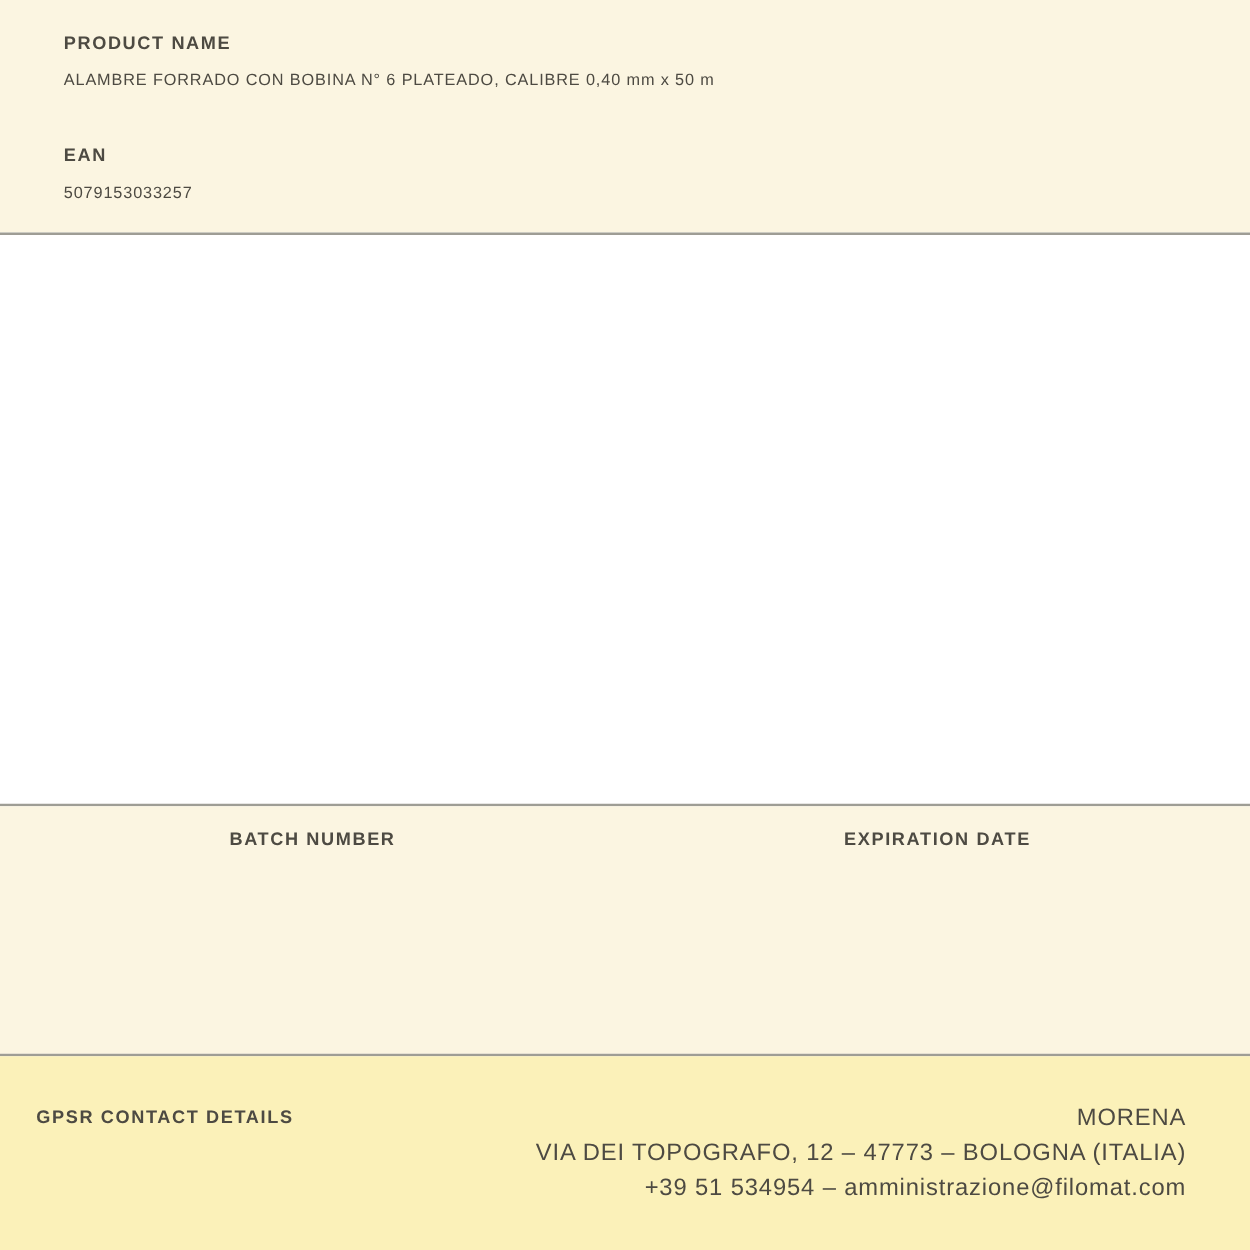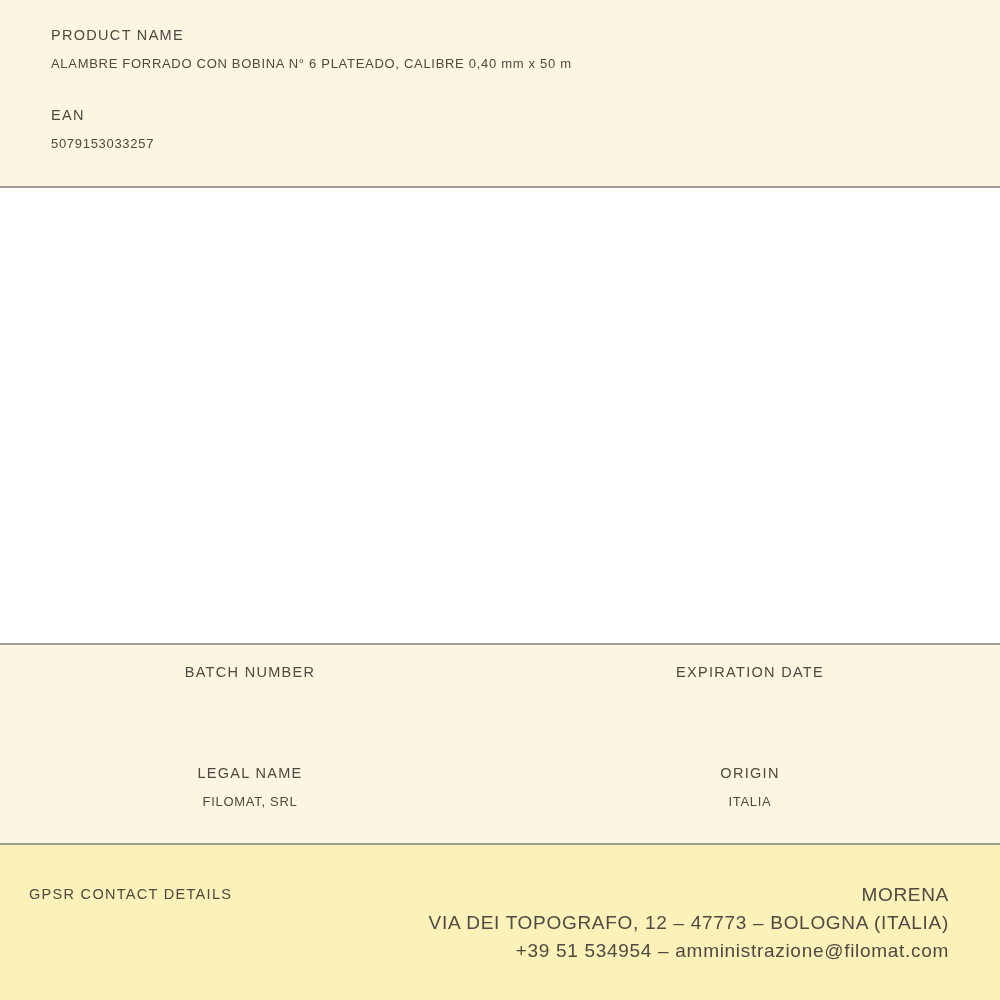--- a/index.html
+++ b/index.html
@@ -38,32 +38,32 @@
     background: #fbf1b9;
     height: 155px;
     flex: 0 0 auto;
     padding: 41px 51px 0 29px;
     display: flex;
     justify-content: space-between;
     align-items: flex-start;
   }
   .field-label {
     font-size: 14.5px;
-    font-weight: 400;
+    font-weight: 700;
     letter-spacing: 1.3px;
     line-height: 17px;
   }
   .field-value {
     font-size: 13px;
     font-weight: 400;
     letter-spacing: 0.7px;
     line-height: 17px;
   }
   .section-top .field-value { margin-top: 11px; }
-  .ean-block { margin-top: 35px; }
+  .ean-block { margin-top: 45px; }
   .fields-row {
     display: flex;
     width: 100%;
   }
   .fields-col {
     width: 50%;
     text-align: center;
   }
   .fields-row-2 { margin-top: 73px; }
   .fields-col .field-value { margin-top: 11px; }
@@ -102,30 +102,20 @@
   <div class="fields-row">
     <div class="fields-col">
       <div class="field-label">BATCH NUMBER</div>
       <div class="field-value"></div>
     </div>
     <div class="fields-col">
       <div class="field-label">EXPIRATION DATE</div>
       <div class="field-value"></div>
     </div>
   </div>
-  <div class="fields-row fields-row-2">
-    <div class="fields-col">
-      <div class="field-label">LEGAL NAME</div>
-      <div class="field-value">FILOMAT, SRL</div>
-    </div>
-    <div class="fields-col">
-      <div class="field-label">ORIGIN</div>
-      <div class="field-value">ITALIA</div>
-    </div>
-  </div>
 </div>
 
 <div class="divider"></div>
 
 <div class="section-contact">
   <div class="field-label">GPSR CONTACT DETAILS</div>
   <div class="contact-right">
     <div class="contact-line">MORENA</div>
     <div class="contact-line">VIA DEI TOPOGRAFO, 12 – 47773 – BOLOGNA (ITALIA)</div>
     <div class="contact-line">+39 51 534954 – amministrazione@filomat.com</div>

